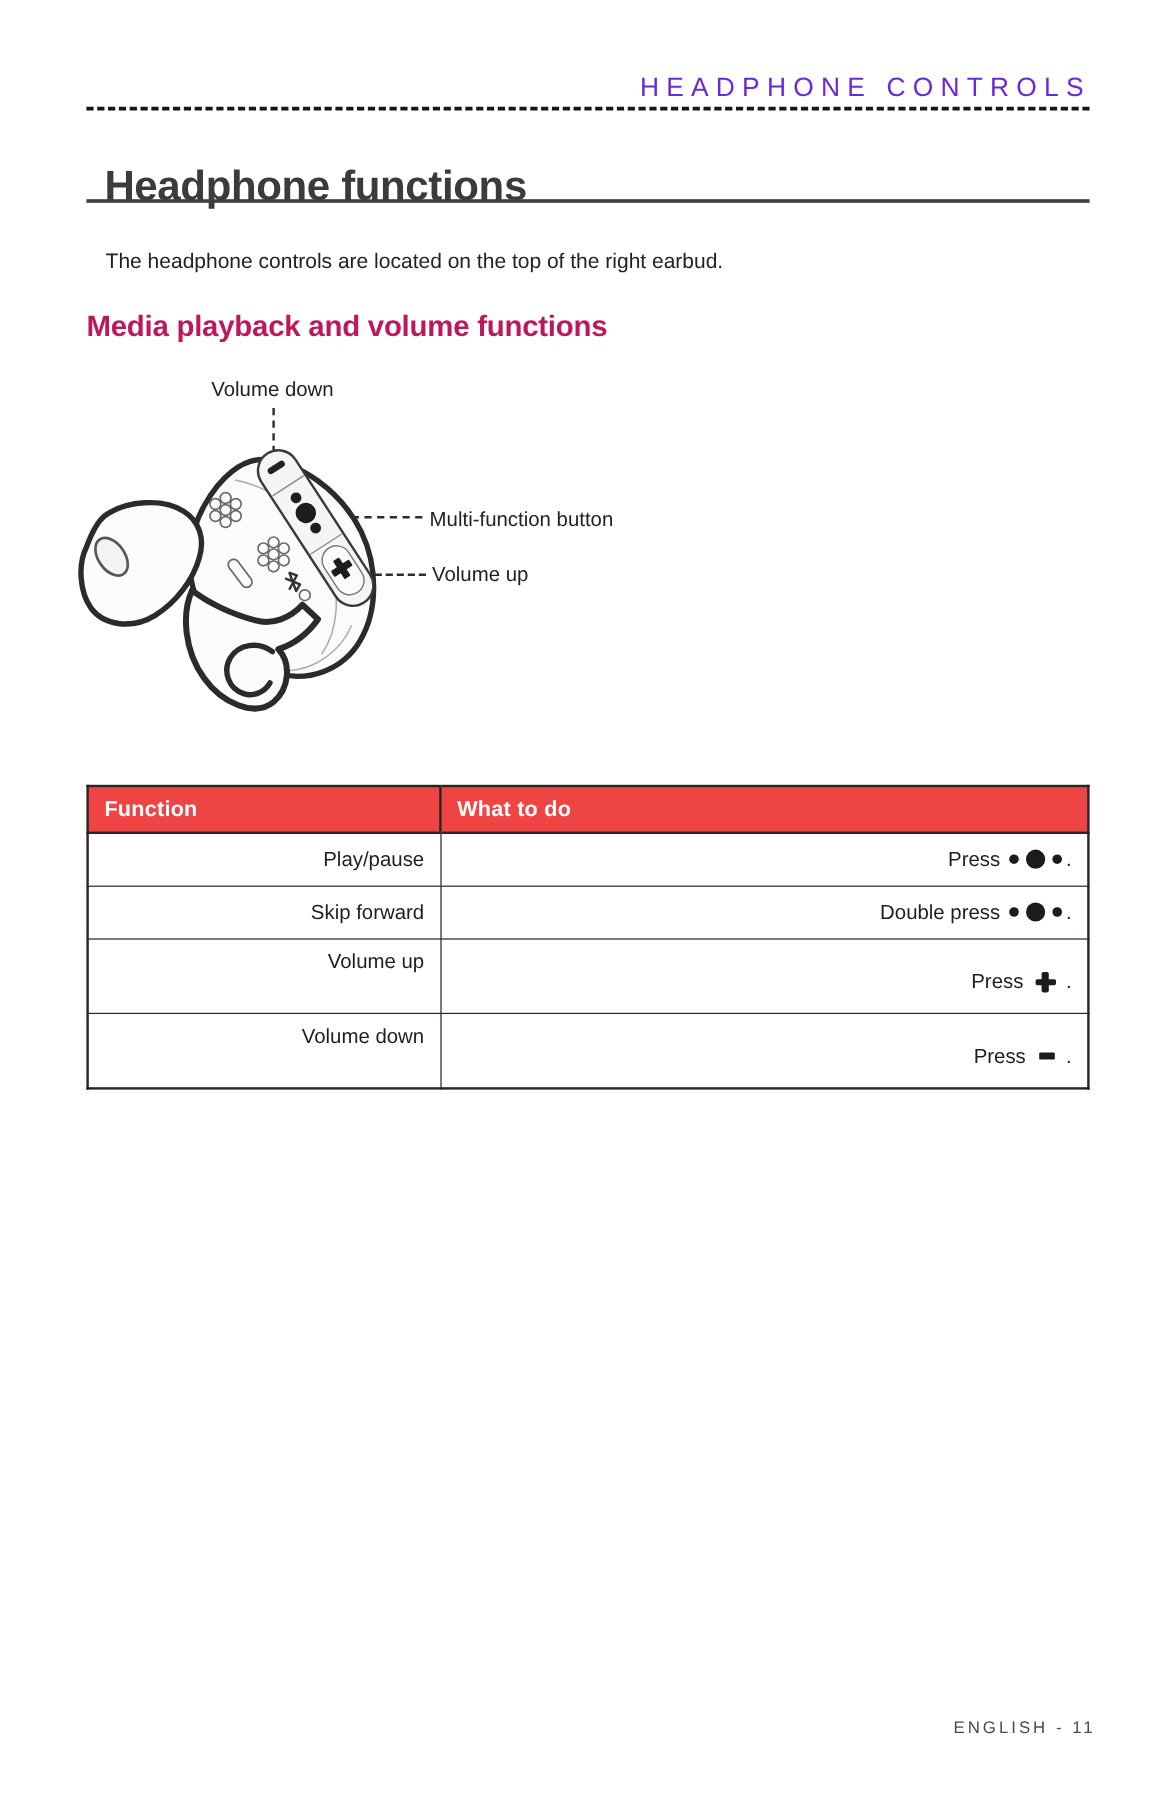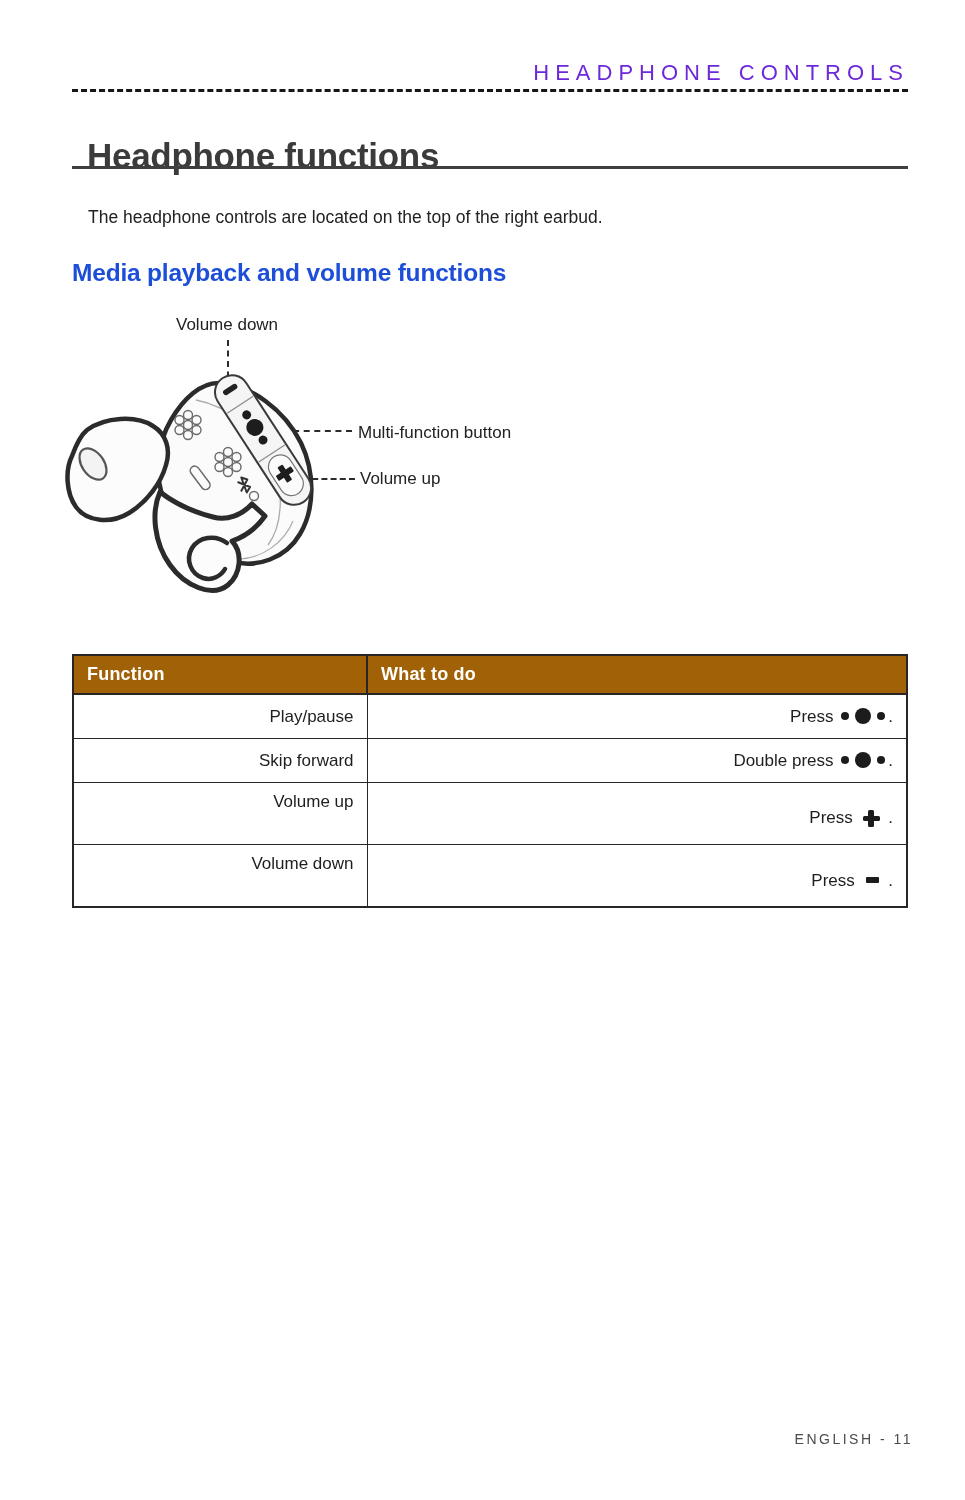--- a/index.html
+++ b/index.html
@@ -20,21 +20,21 @@
     letter-spacing:-0.3px;color:#3b3b3b;
   }
   .title-rule{
     position:absolute;left:72px;top:166px;width:836px;height:3px;background:#3f3f3f;
   }
   p.intro{
     position:absolute;left:72px;top:191px;margin:16px;font-size:17.5px;color:#222222;
   }
   h2.section-heading{
     position:absolute;left:72px;top:259px;margin:0;font-size:24.5px;font-weight:bold;
-    color:#1d4ed8;letter-spacing:-0.2px;
+    color:#be185d;letter-spacing:-0.2px;
   }
   .diagram-label{
     position:absolute;font-size:17px;color:#222222;white-space:nowrap;
   }
   .lbl-vdown{left:176px;top:315px;}
   .lbl-mfb{left:358px;top:423px;}
   .lbl-vup{left:360px;top:469px;}
   .leader-v{
     position:absolute;left:227px;top:340px;height:48px;width:0;
     border-left:2px dashed #2c2c2c;
@@ -42,21 +42,21 @@
   .leader-h{position:absolute;height:0;border-top:2px dashed #2c2c2c;}
   .lh-mfb{left:272px;top:430px;width:80px;}
   .lh-vup{left:303px;top:478px;width:52px;}
   svg.earbud{position:absolute;left:60px;top:373px;width:280px;height:235px;}
   table.func-table{
     position:absolute;left:72px;top:654px;width:836px;
     border-collapse:collapse;table-layout:fixed;
     font-size:17px;color:#1e1e1e;
   }
   table.func-table th{
-    background:#a16207;color:#ffffff;font-weight:bold;font-size:18px;text-align:left;
+    background:#ef4444;color:#ffffff;font-weight:bold;font-size:18px;text-align:left;
     padding:7px 13px;border:2px solid #292425;height:23px;letter-spacing:0.2px;
   }
   table.func-table th.col-fn{width:266px;border-right:1.5px solid #9b9b9b;}
   table.func-table td{
     border:1.5px solid #292425;padding:2px 13px;vertical-align:middle;background:#ffffff;text-align:right;
   }
   table.func-table tr.std td{height:39px;}
   table.func-table tr.tall td{height:47px;}
   table.func-table tr.tall td.fn{vertical-align:top;padding-top:9px;}
   table.func-table tr.tall td.act{padding-top:12px;}

